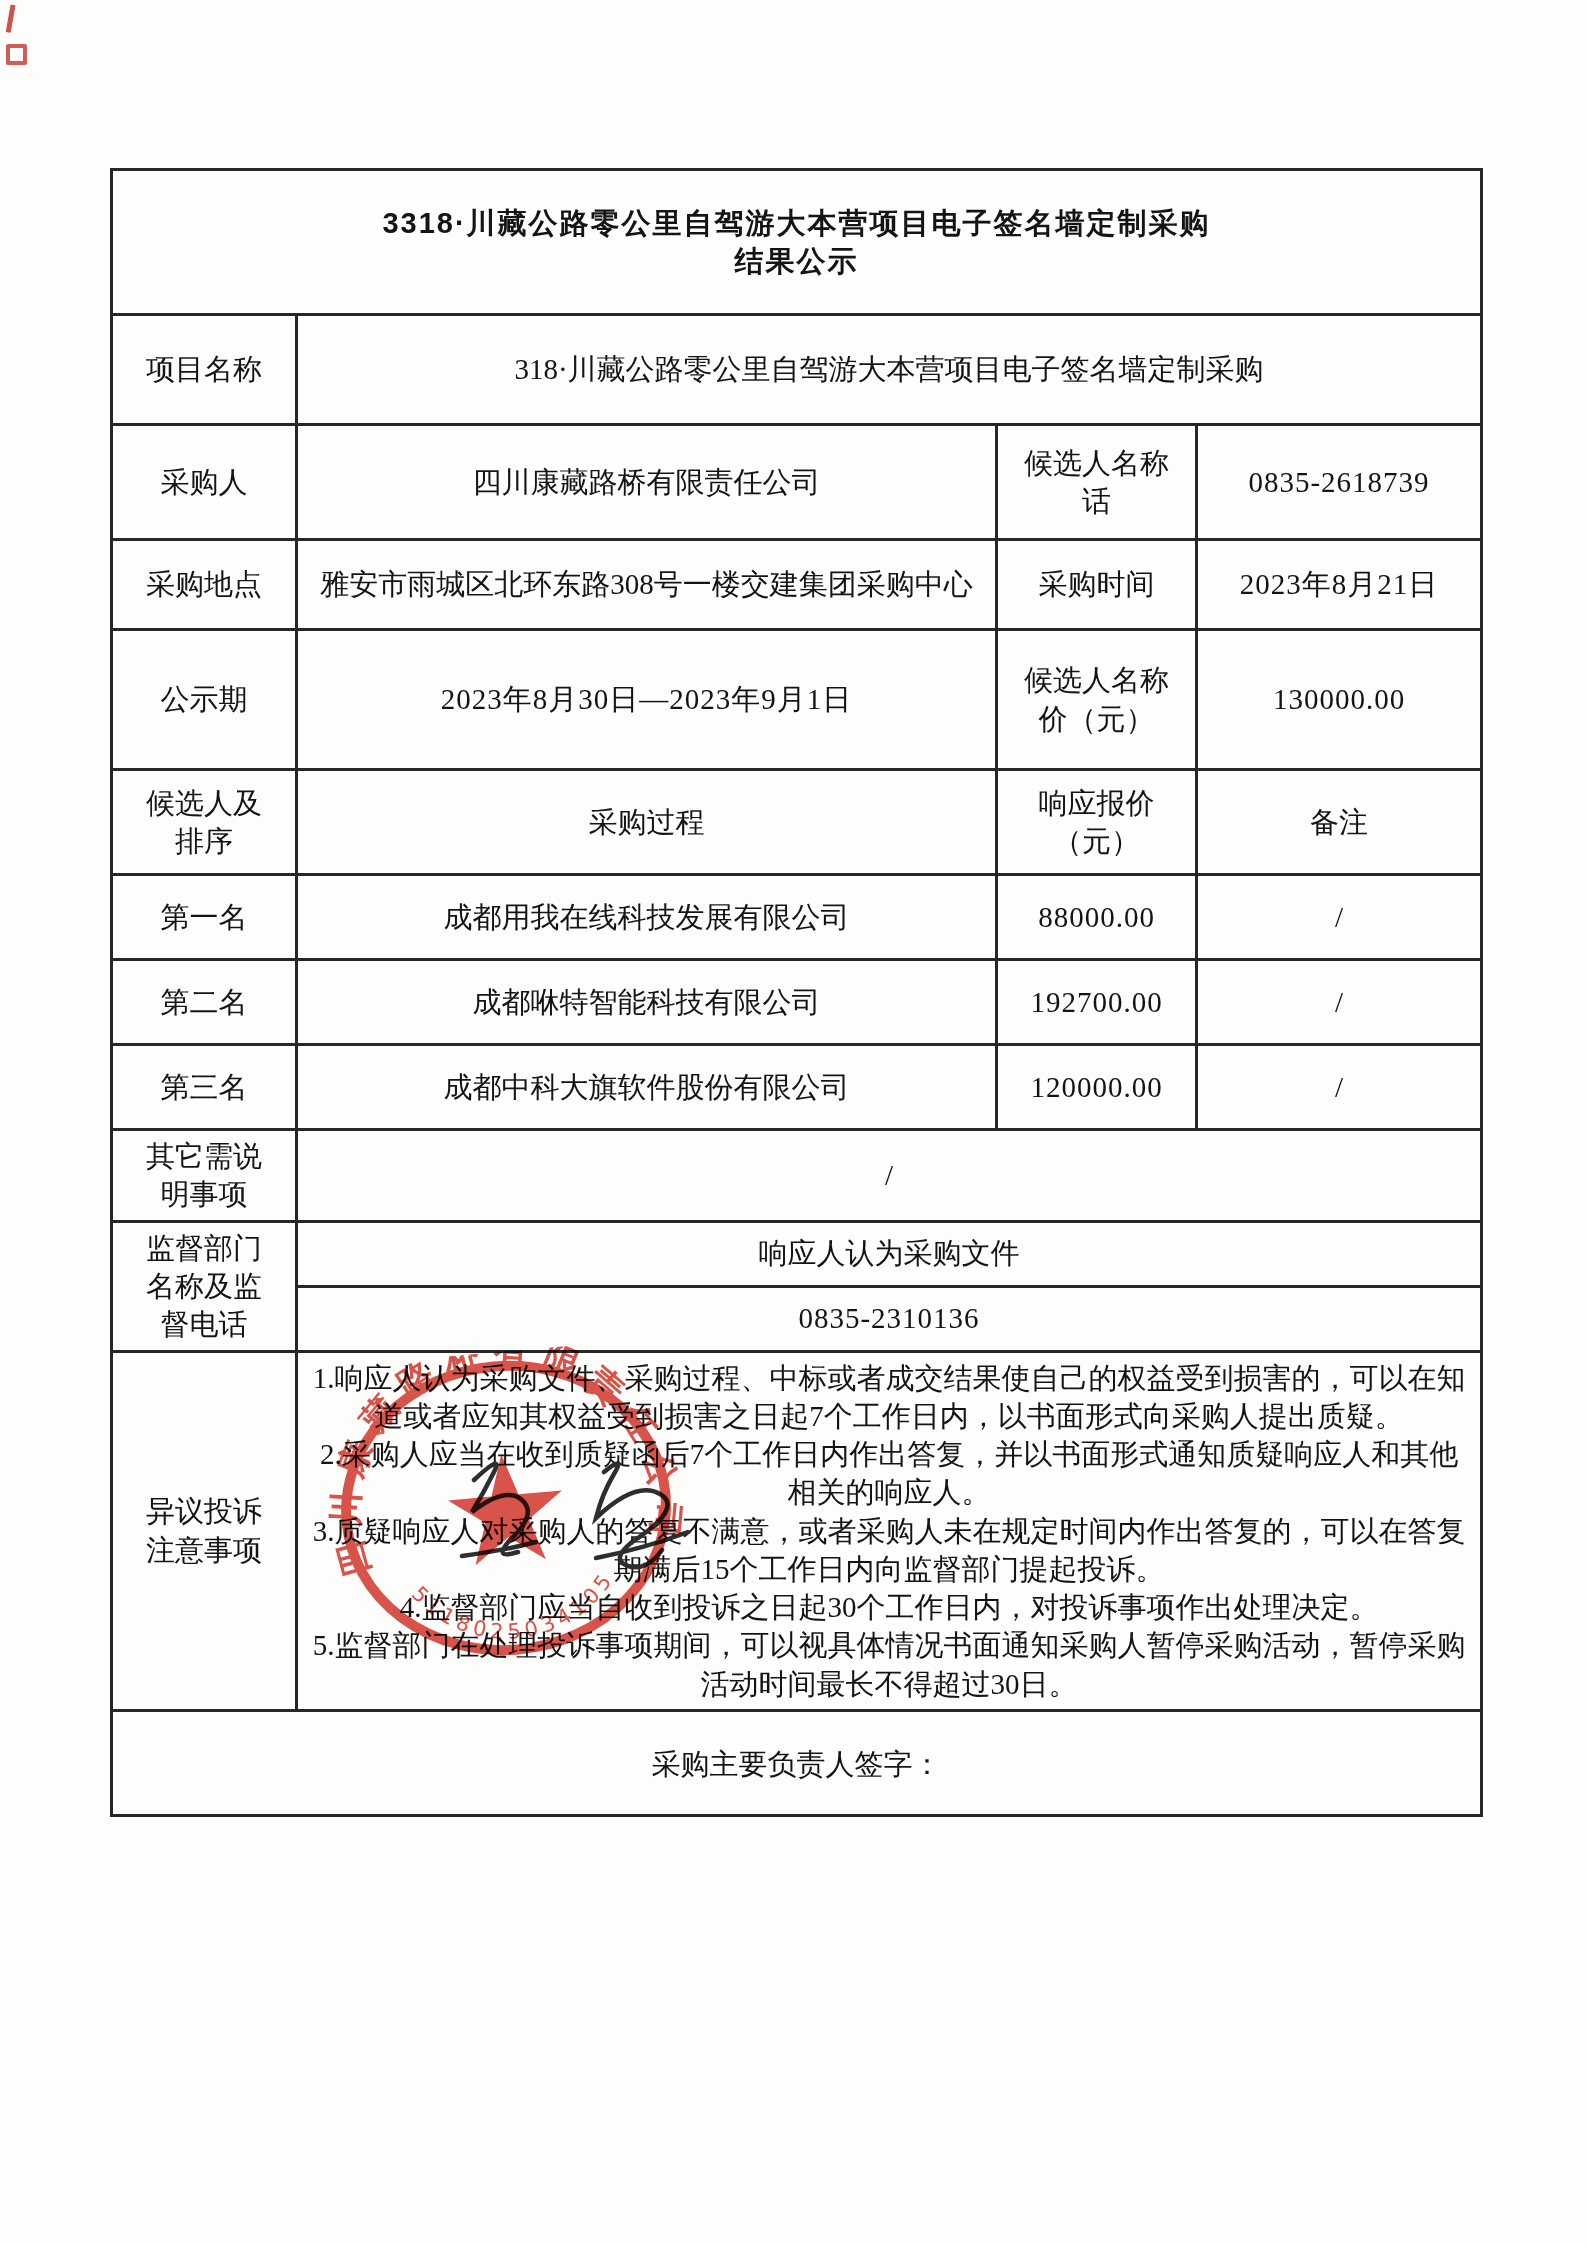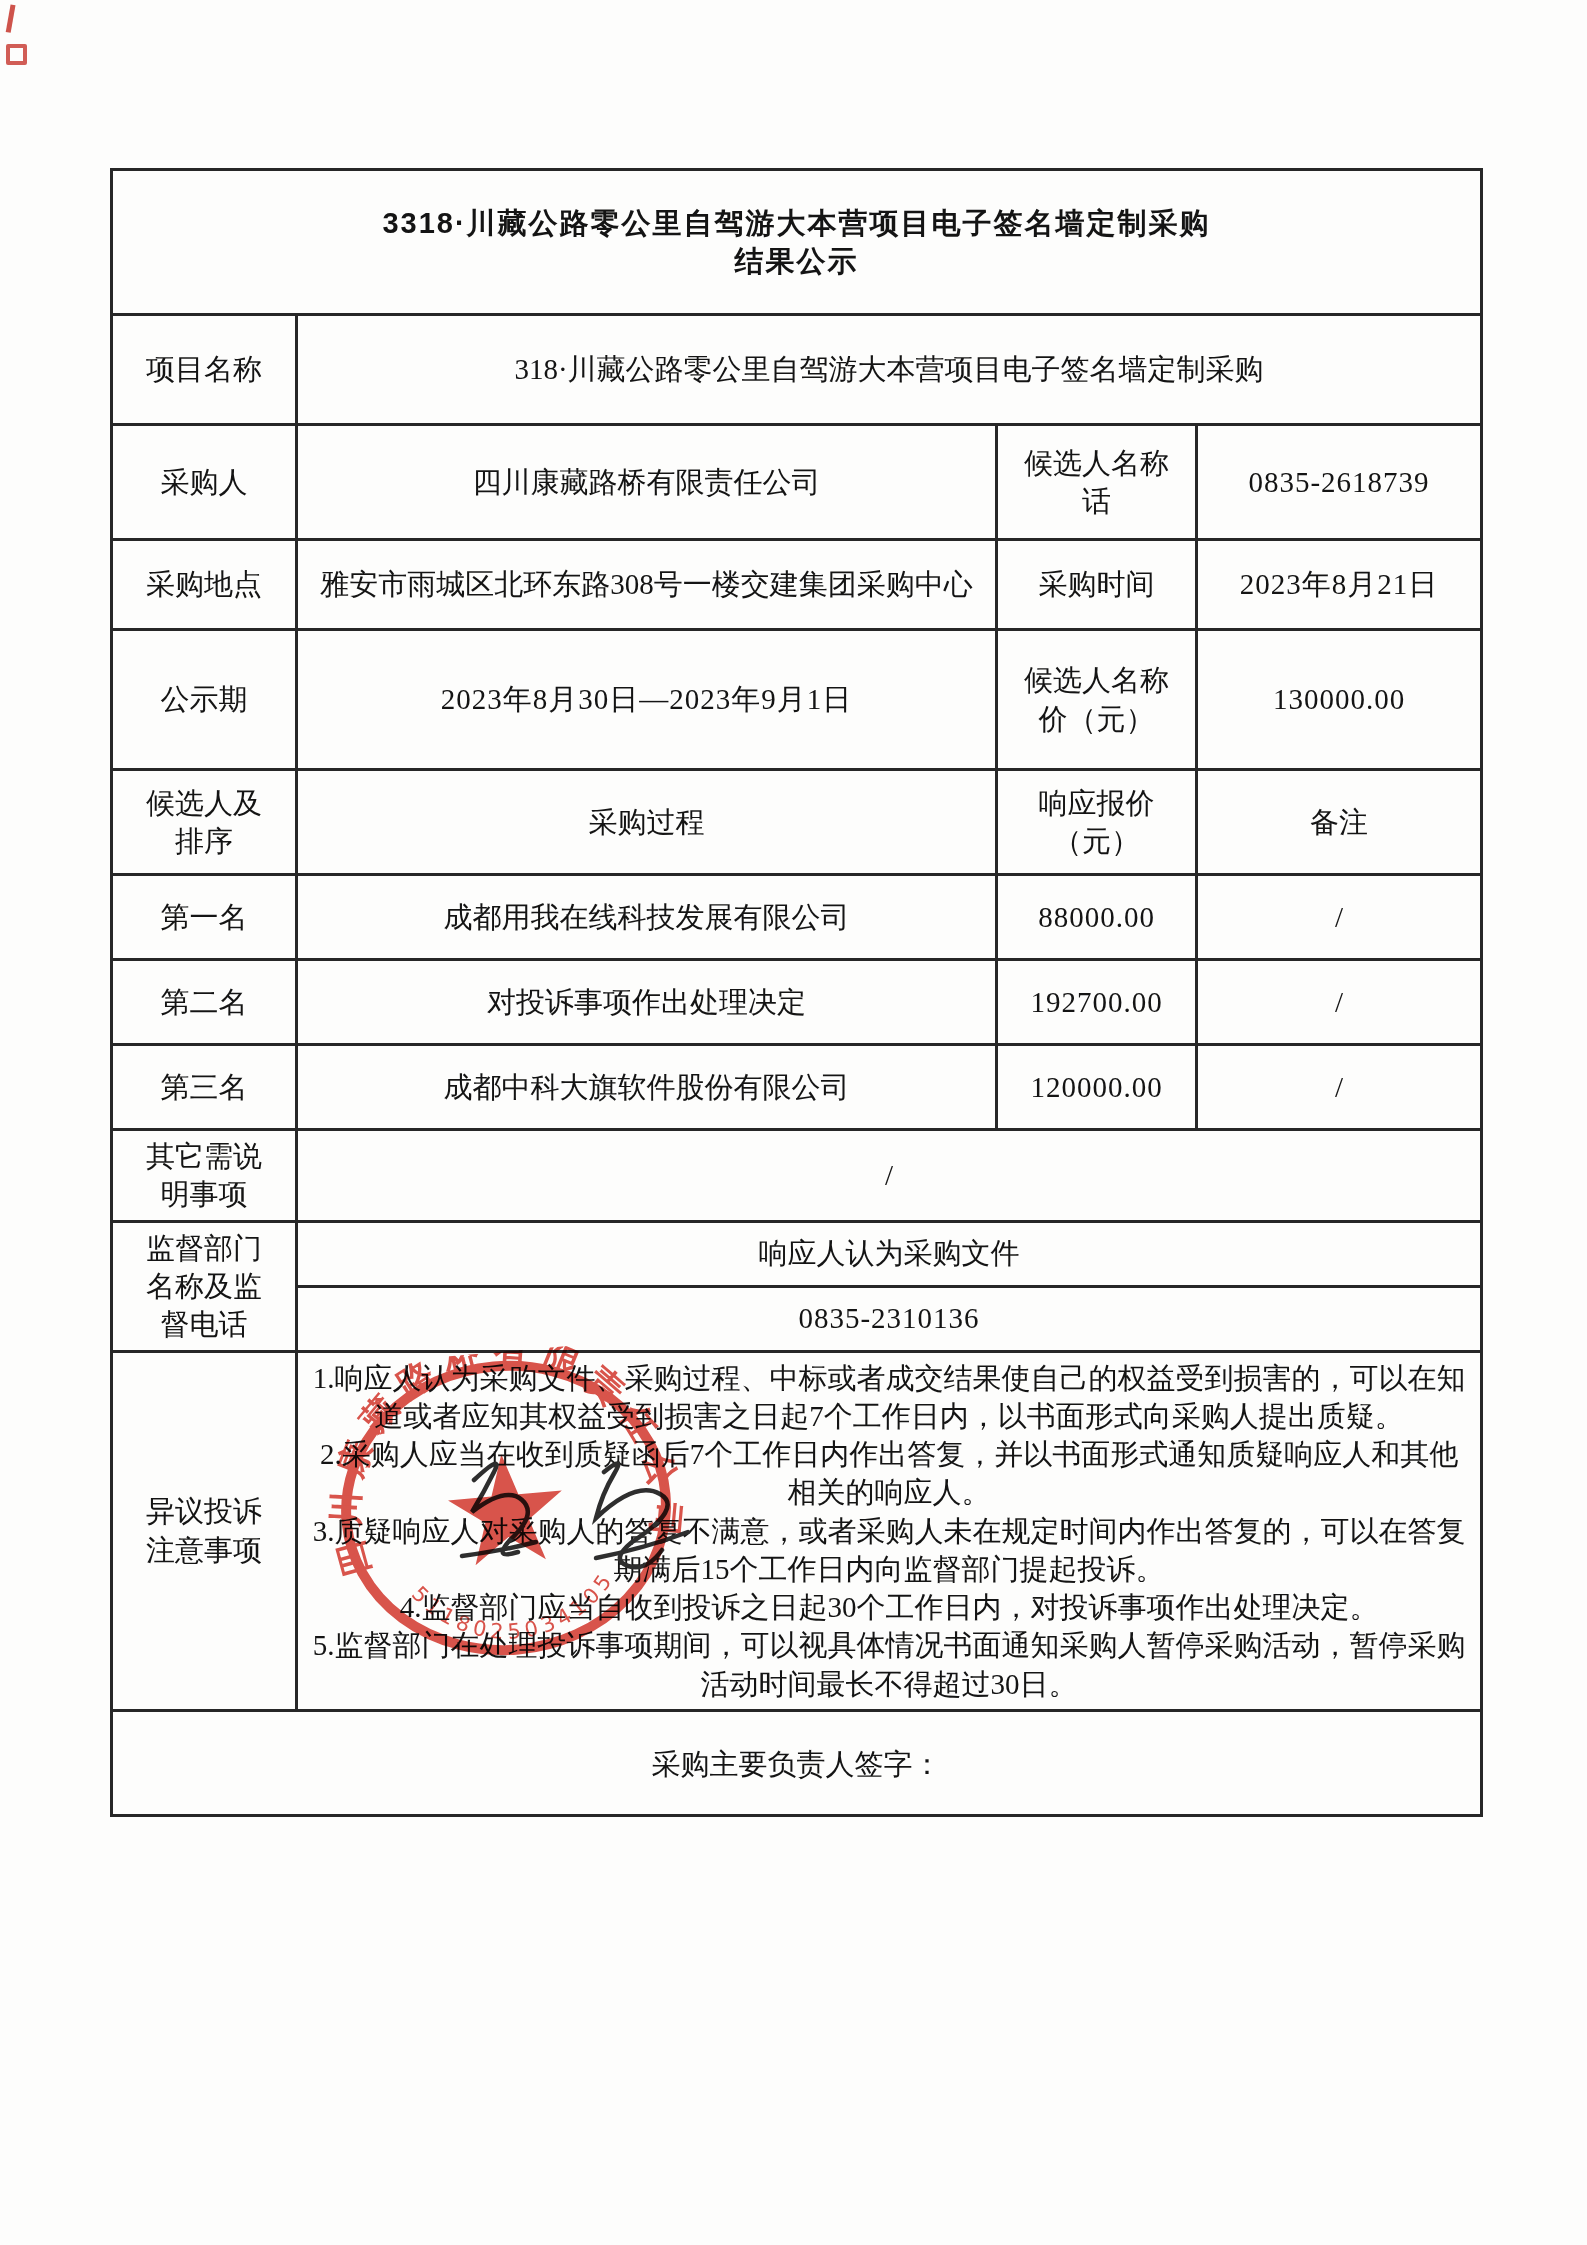--- a/index.html
+++ b/index.html
@@ -132,21 +132,21 @@
 
     <tr>
       <td style="height:70px">第一名</td>
       <td>成都用我在线科技发展有限公司</td>
       <td class="num">88000.00</td>
       <td>/</td>
     </tr>
 
     <tr>
       <td class="hl" style="height:70px">第二名</td>
-      <td class="hl">对投诉事项作出处理决定</td>
+      <td class="hl">成都咻特智能科技有限公司</td>
       <td class="hl num">192700.00</td>
       <td class="hl">/</td>
     </tr>
 
     <tr>
       <td class="hl" style="height:70px">第三名</td>
       <td>成都中科大旗软件股份有限公司</td>
       <td class="num">120000.00</td>
       <td>/</td>
     </tr>

